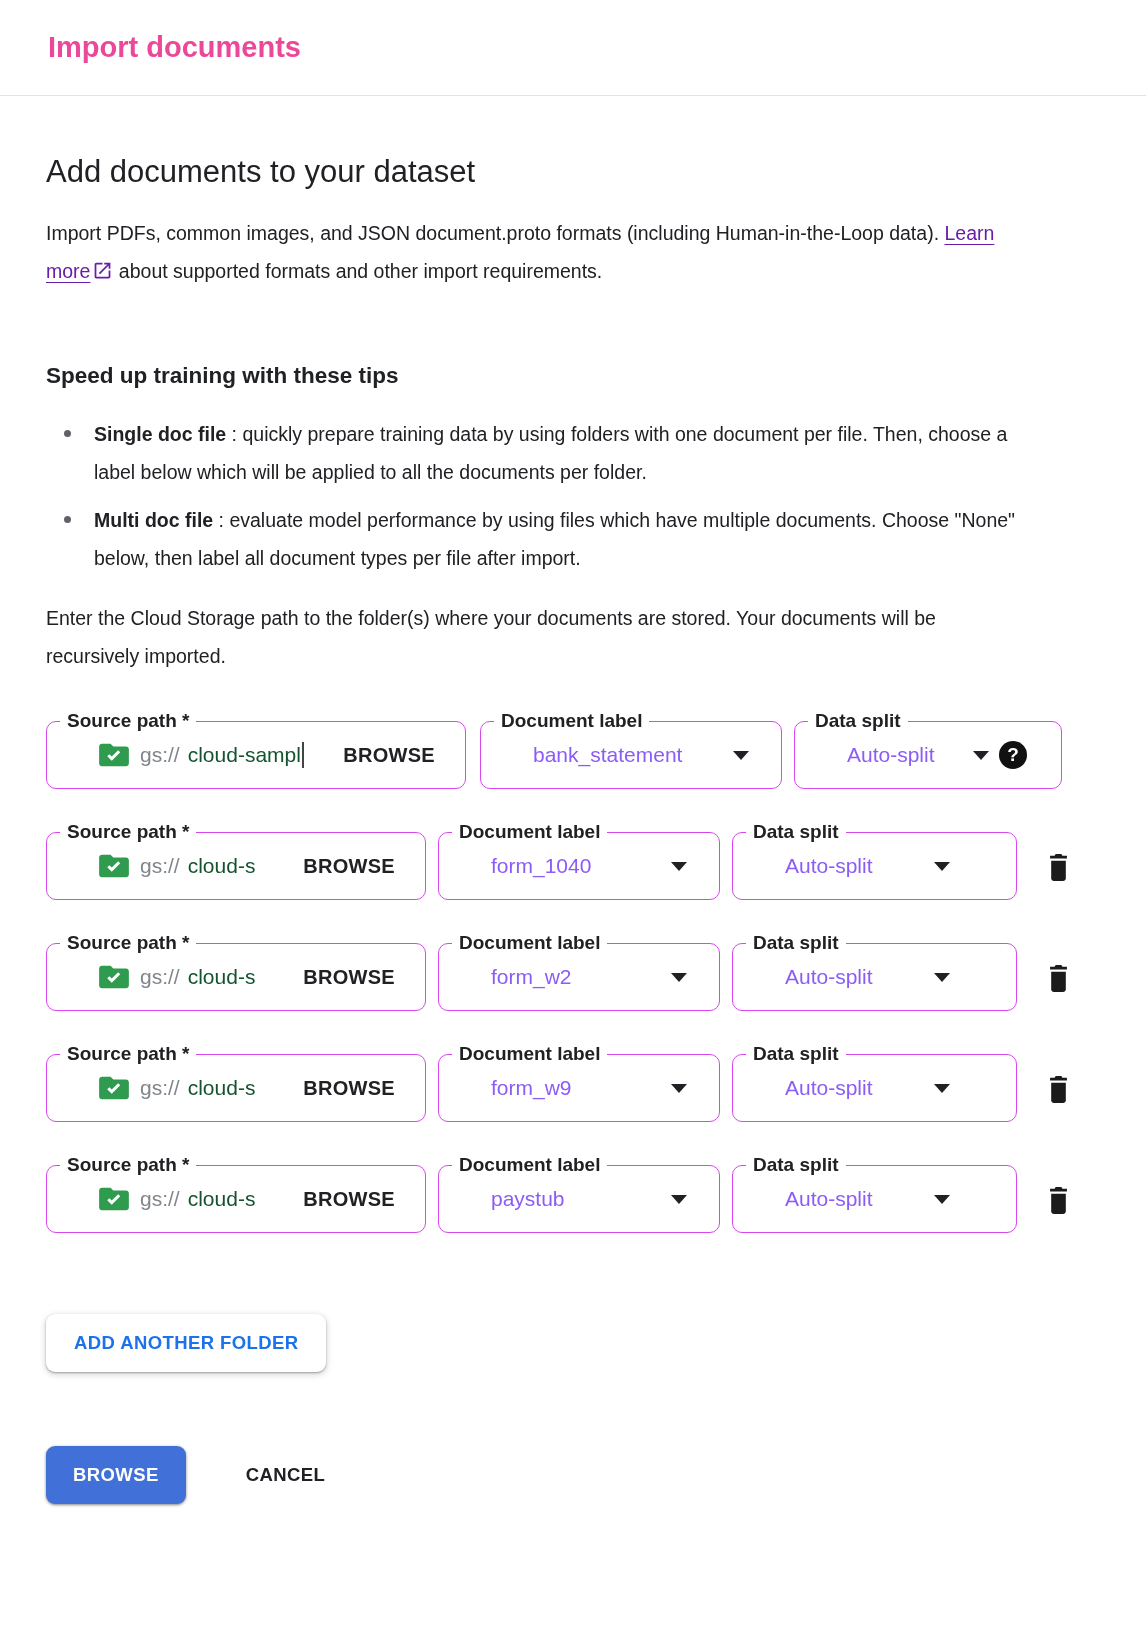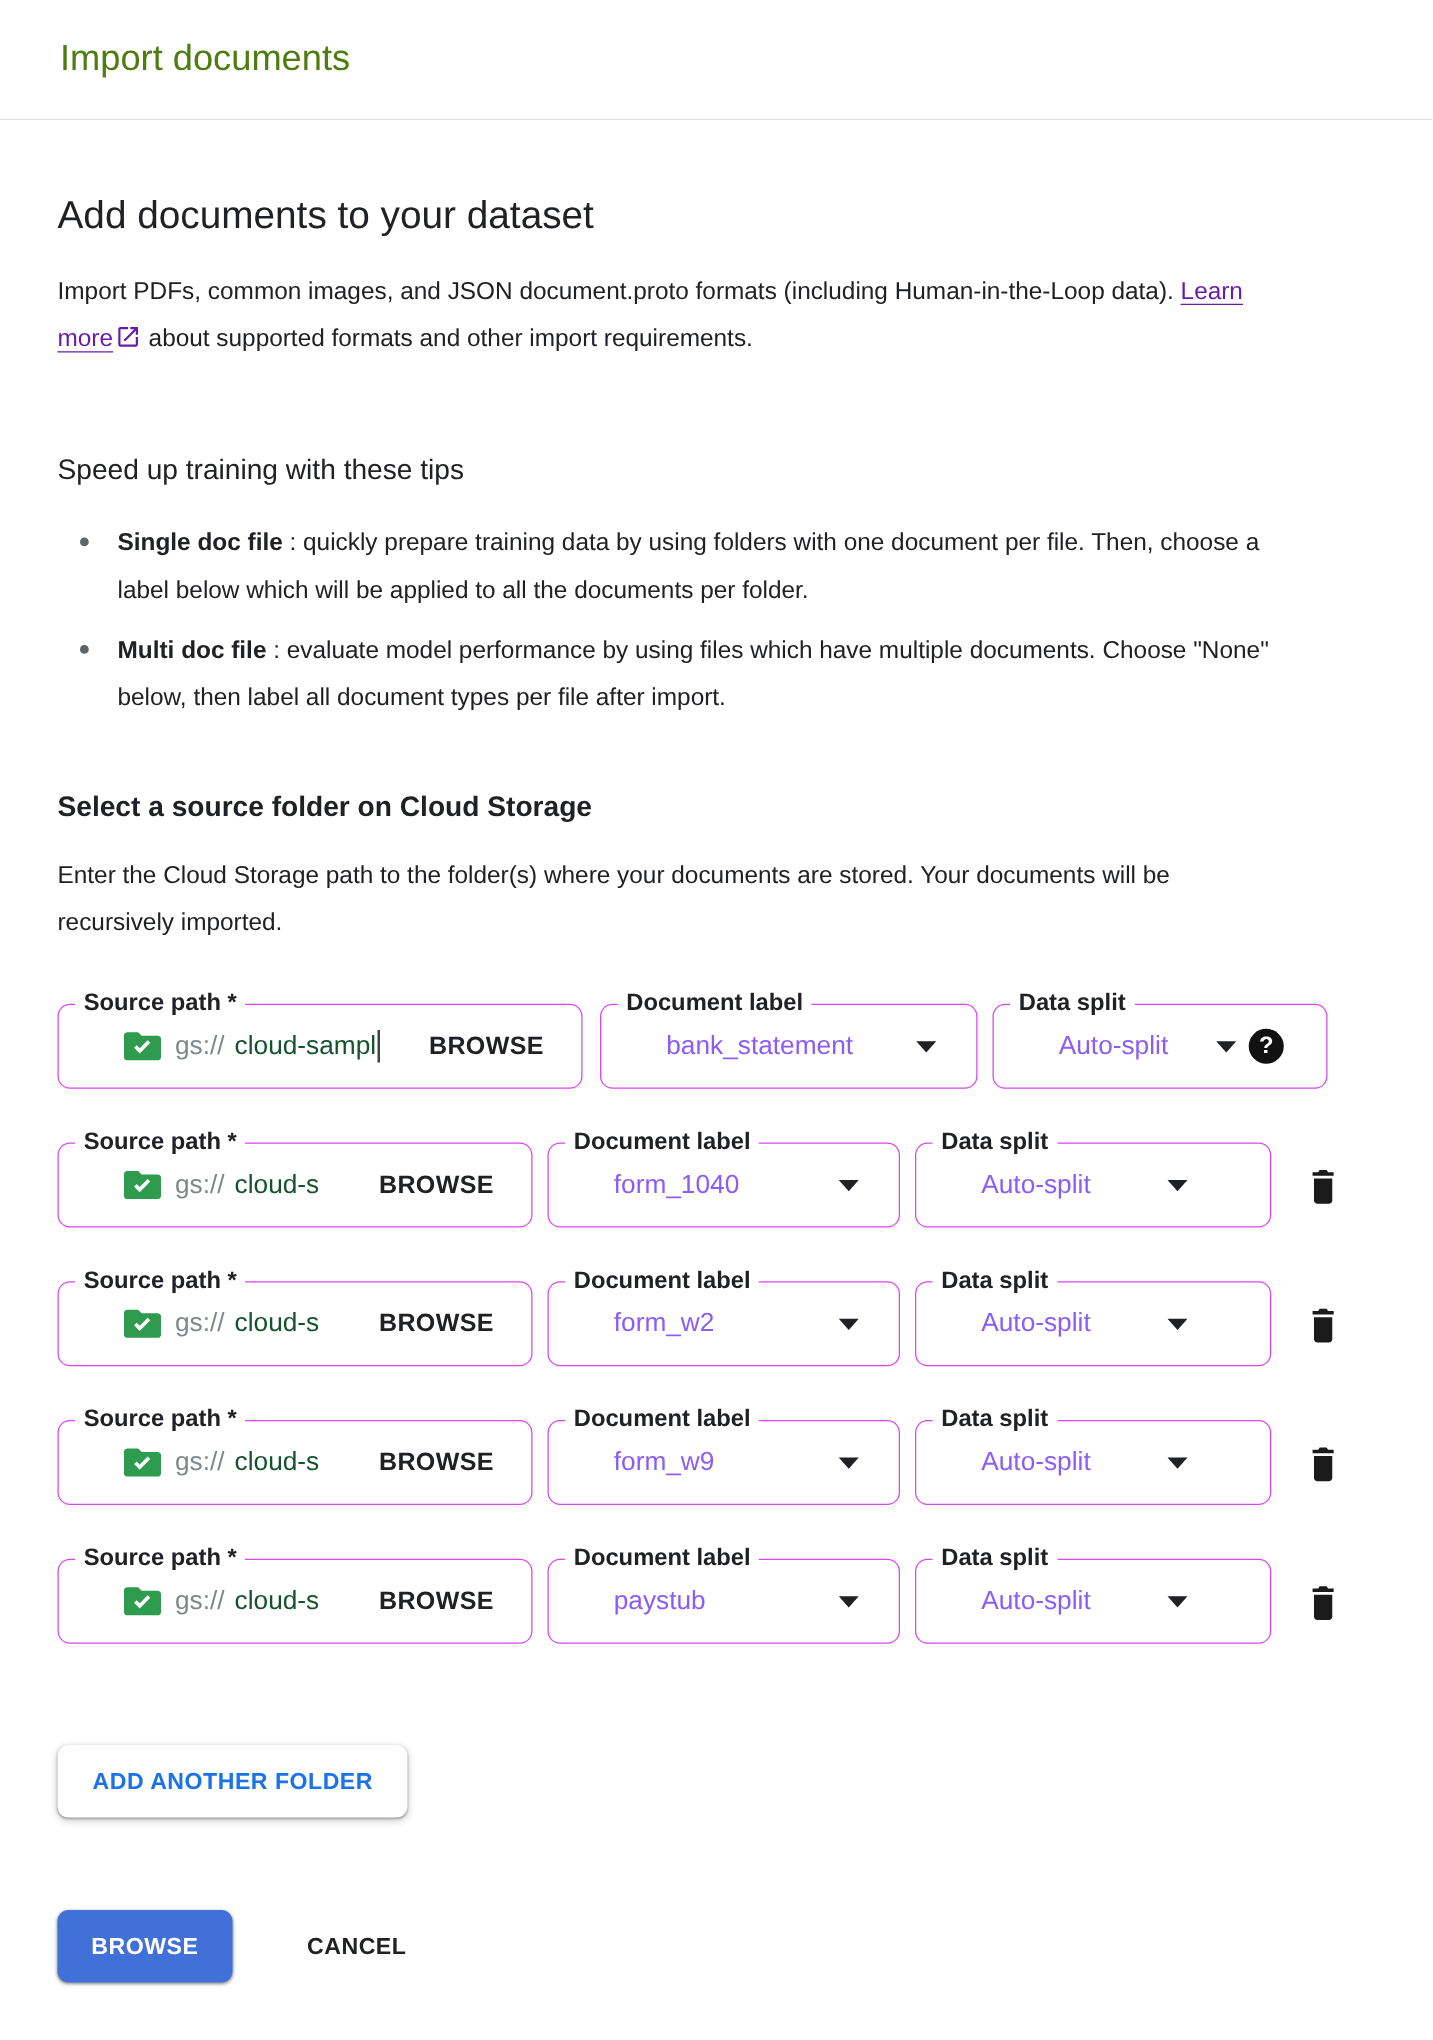--- a/index.html
+++ b/index.html
@@ -8,32 +8,32 @@
     width: 1146px; height: 1632px; overflow: hidden;
     font-family: "Liberation Sans", "DejaVu Sans", sans-serif;
     color: #202124;
   }
 
   
   .dialog-header {
     height: 96px; display: flex; align-items: center;
     padding-left: 48px; border-bottom: 1px solid #e3e3e3;
   }
-  .dialog-header h2 { font-size: 29px; font-weight: 400; color: #4d7c0f; }
+  .dialog-header h2 { font-size: 29px; font-weight: 700; color: #ec4899; }
 
   
   .main { padding: 0 46px; }
   .page-title { margin-top: 58px; font-size: 31px; font-weight: 400; }
   .intro { margin-top: 24px; width: 992px; font-size: 19.5px; line-height: 38px; }
   .intro a {
     color: #681da8; text-decoration: underline; text-underline-offset: 4px; cursor: pointer;
   }
   .ext-icon { display: inline-block; vertical-align: -3px; margin-left: 2px; }
 
-  .section-heading { margin-top: 70px; font-size: 22.5px; font-weight: 400; }
+  .section-heading { margin-top: 70px; font-size: 22.5px; font-weight: 700; }
   .tips-list { margin-top: 26px; list-style: none; }
   .tips-list li {
     position: relative; padding-left: 48px; width: 1000px;
     font-size: 19.5px; line-height: 38px; margin-bottom: 10px;
   }
   .tips-list li::before {
     content: ""; position: absolute; left: 18px; top: 15px;
     width: 7px; height: 7px; border-radius: 50%; background: #5f6368;
   }
   .tip-term { font-weight: 700; }
@@ -139,21 +139,20 @@
           <path d="M19 19H5V5h7V3H5c-1.11 0-2 .9-2 2v14c0 1.1.89 2 2 2h14c1.1 0 2-.9 2-2v-7h-2v7zM14 3v2h3.59l-9.83 9.83 1.41 1.41L19 6.41V10h2V3h-7z"></path>
         </svg></span><span> about supported formats and other import requirements.</span></p>
 
   <h3 class="section-heading">Speed up training with these tips</h3>
 
   <ul class="tips-list">
     <li><span class="tip-term">Single doc file</span><span> : quickly prepare training data by using folders with one document per file. Then, choose a label below which will be applied to all the documents per folder.</span></li>
     <li><span class="tip-term">Multi doc file</span><span> : evaluate model performance by using files which have multiple documents. Choose "None" below, then label all document types per file after import.</span></li>
   </ul>
 
-  <h3 class="subsection-heading">Select a source folder on Cloud Storage</h3>
   <p class="source-desc">Enter the Cloud Storage path to the folder(s) where your documents are stored. Your documents will be recursively imported.</p>
 
   <div class="rows">
   <div class="row row-first">
 
     <div class="field field-source">
       <span class="field-label">Source path *</span>
       <div class="field-content">
         <span class="folder-icon">
               <svg width="30" height="26" viewBox="0 0 24 20">

